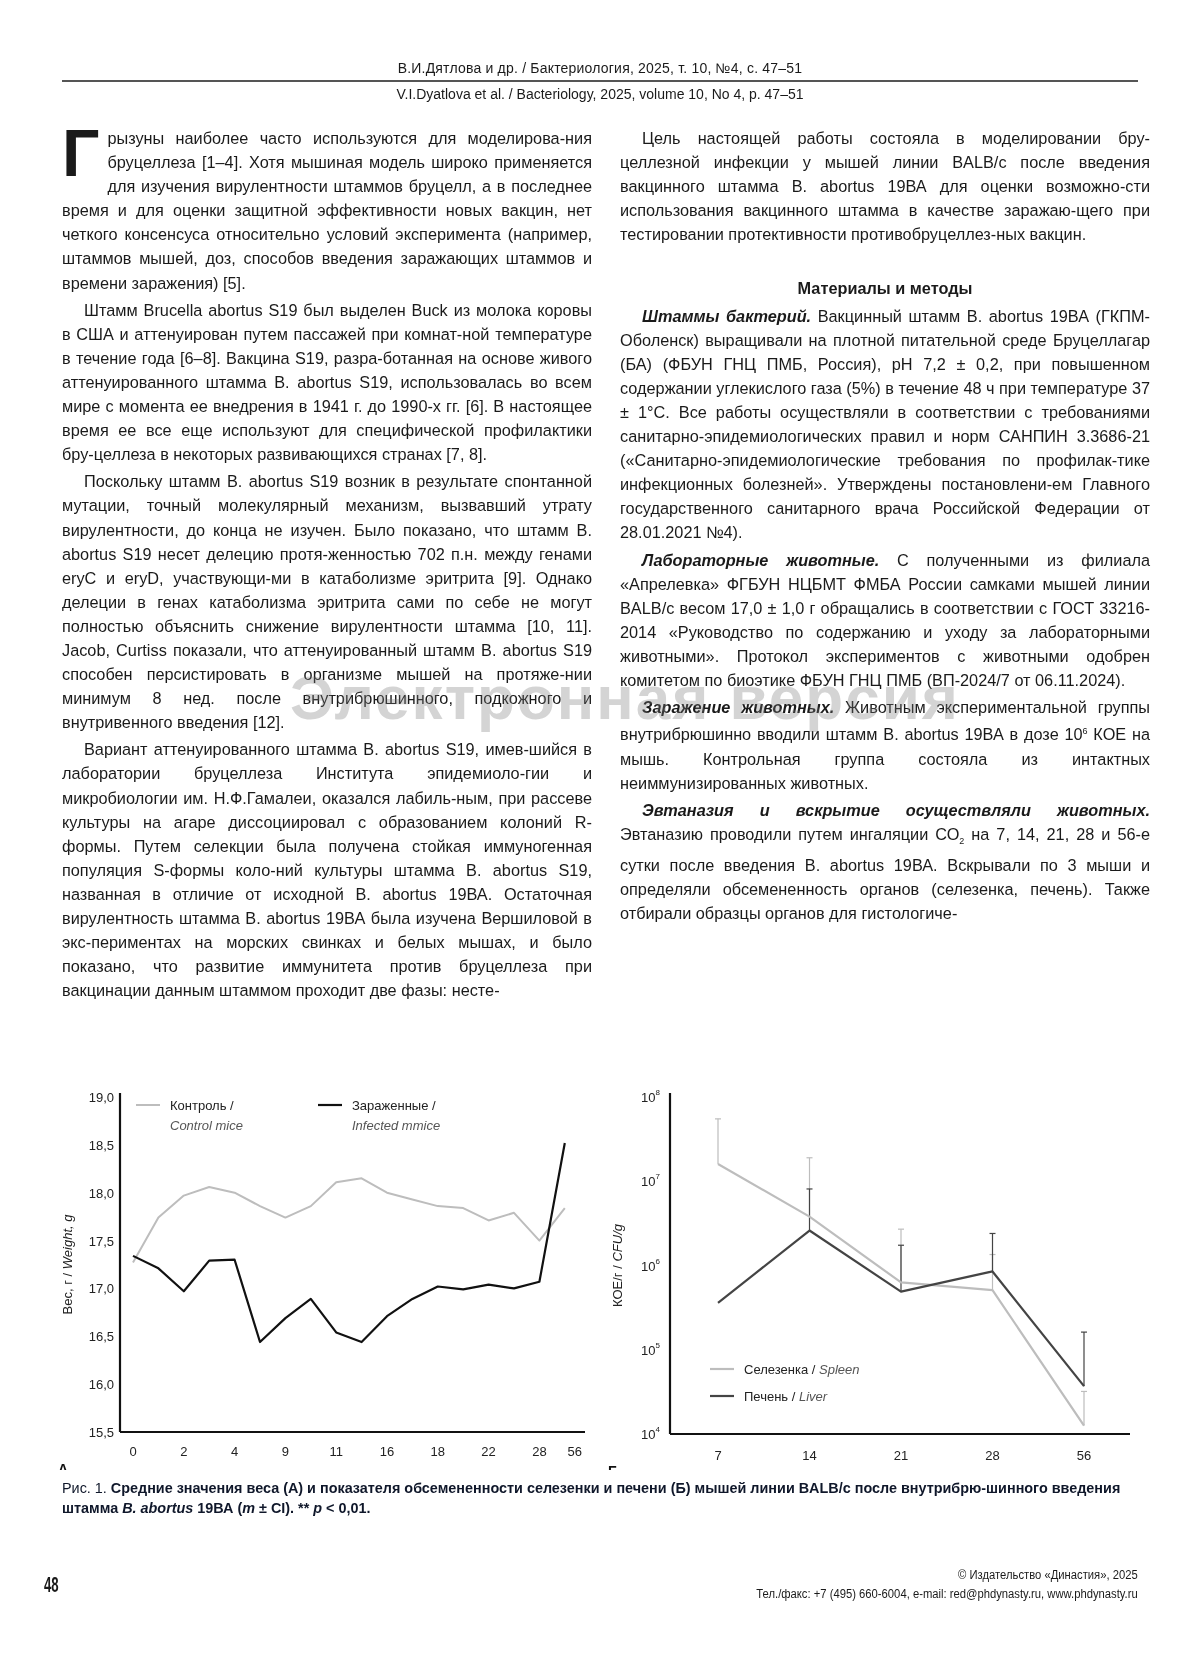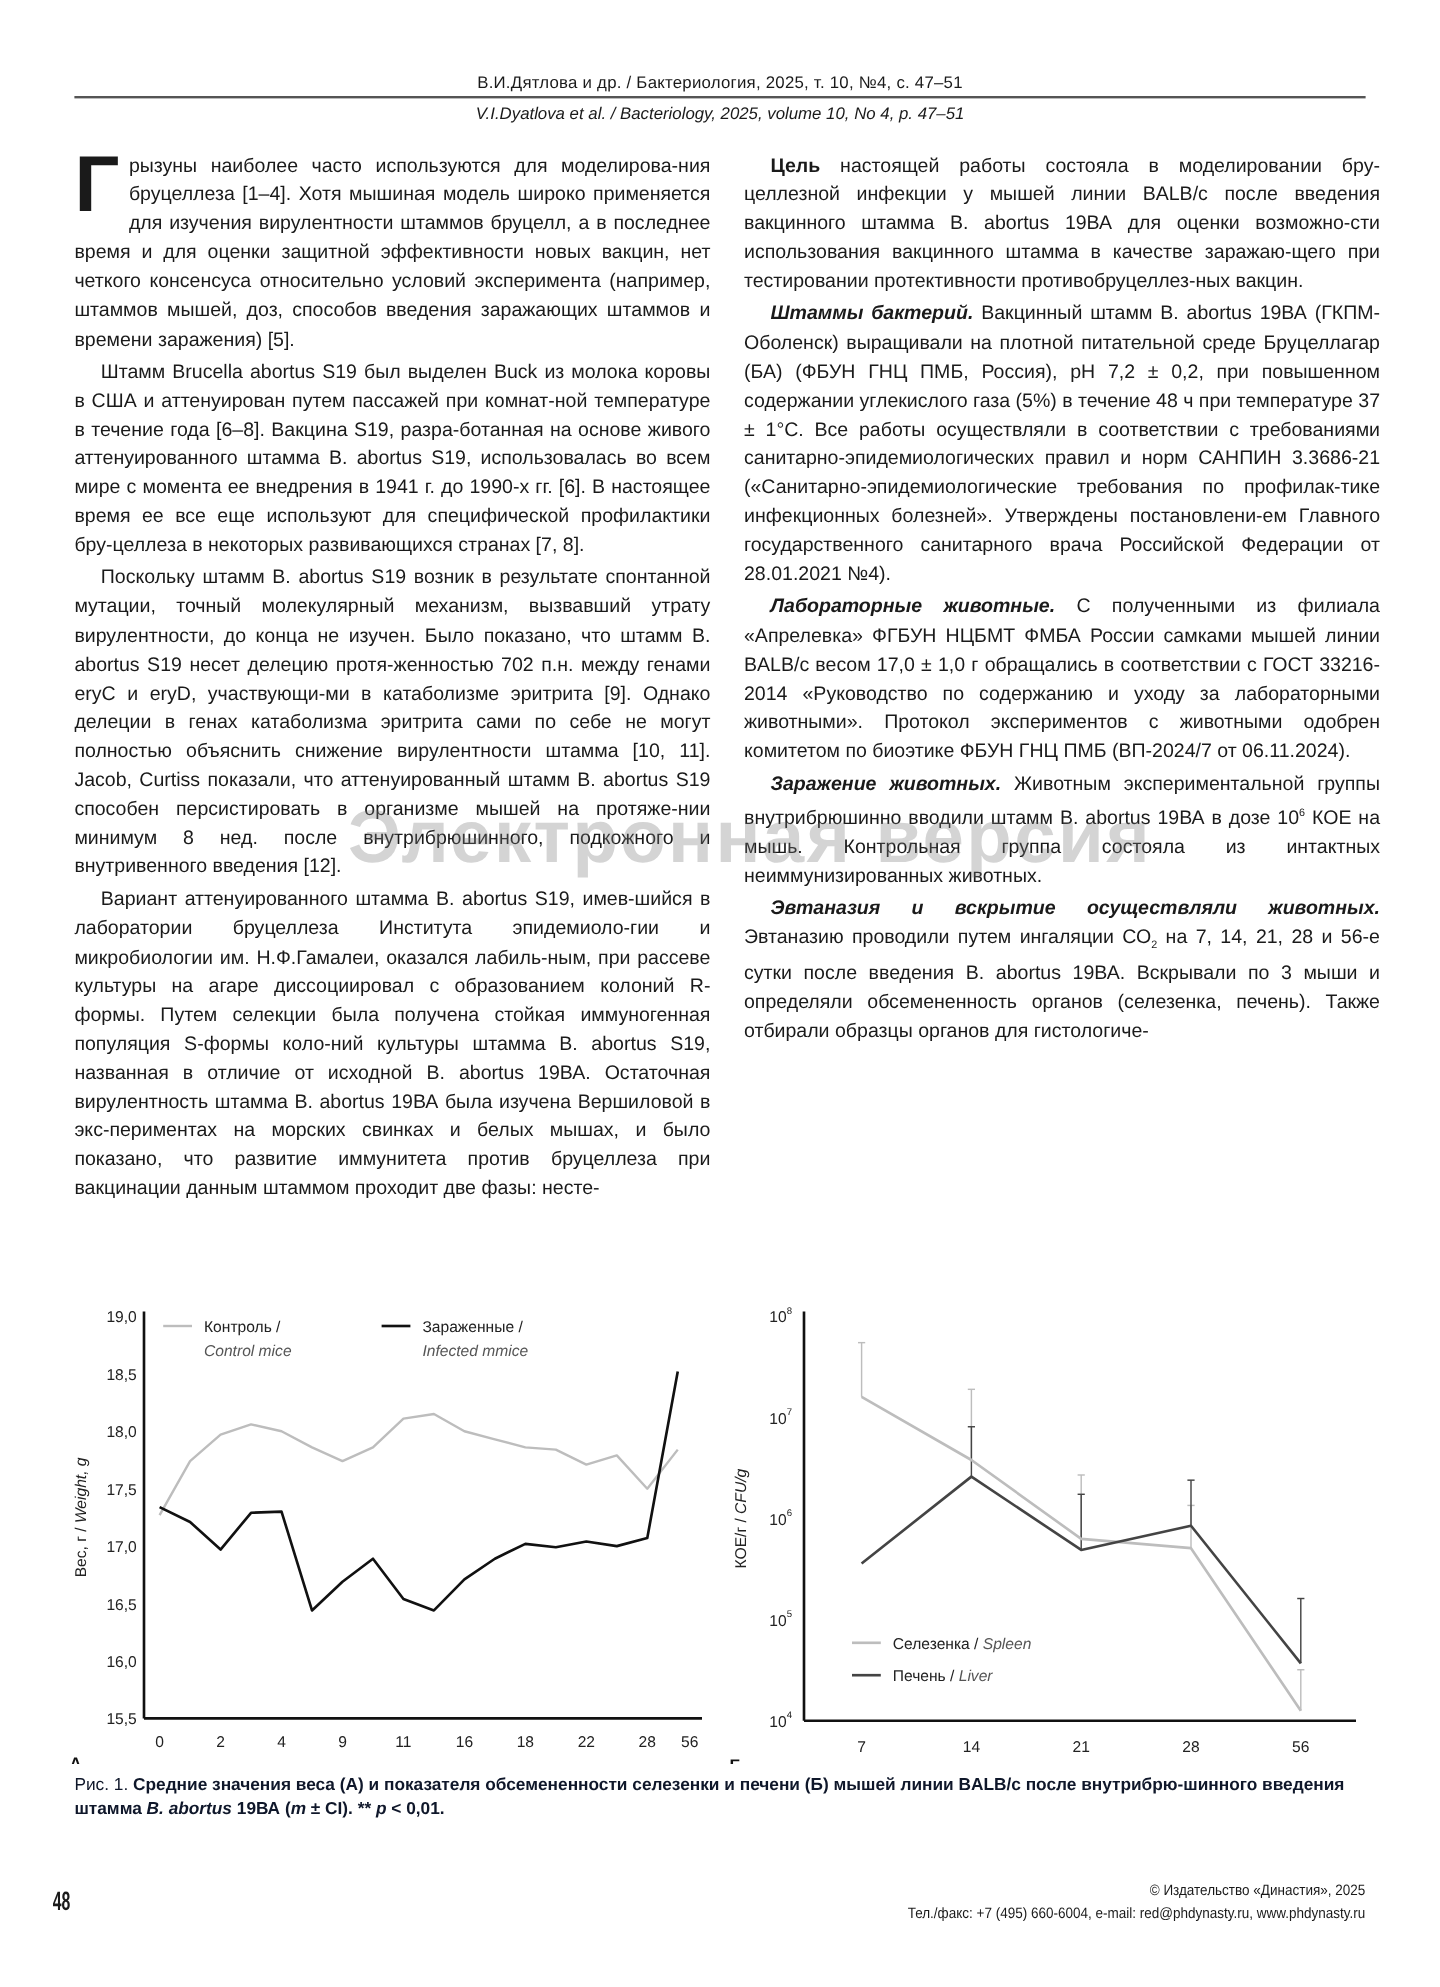--- a/index.html
+++ b/index.html
@@ -1,30 +1,30 @@
 <!DOCTYPE html>
 <html><head>
 <meta charset="utf-8">
 <style>
   * { box-sizing: border-box; margin: 0; padding: 0; }
   body { width: 1200px; height: 1656px; background: #fff; position: relative; font-family: "Liberation Sans", sans-serif; color: #1a1a1a; overflow: hidden; }
   .header { position: absolute; left: 62px; width: 1076px; text-align: center; }
   .header .ru { top: 60px; position: absolute; width: 100%; font-size: 14px; letter-spacing: 0.2px; text-align: center; }
   .header .rule { position: absolute; top: 80px; width: 100%; height: 2px; background: #555; }
-  .header .en { top: 86px; position: absolute; width: 100%; font-size: 14px; font-style: italic; }
+  .header .en { top: 86px; position: absolute; width: 100%; font-size: 14px; }
   .col { position: absolute; top: 126px; width: 530px; font-size: 16.3px; line-height: 24.1px; text-align: justify; hyphens: manual; }
   .col.left { left: 62px; }
   .col.right { left: 620px; }
   .col p { text-indent: 22px; margin-bottom: 3px; }
   .col p.first { text-indent: 0; }
   .dropcap { float: left; font-weight: bold; font-size: 66px; line-height: 50px; margin: 2px 8px 0 0; font-family: "Liberation Sans", sans-serif; }
   .sec-title { text-align: center; font-weight: bold; margin: 30px 0 26px; text-indent: 0 !important; }
   .bi { font-weight: bold; font-style: italic; }
   .i { }
-  .b { font-weight: bold; margin-top: 32px; }
+  .b { font-weight: normal; margin-top: 32px; }
   sup, sub { font-size: 9px; }
   .watermark { position: absolute; left: 290px; top: 662px; font-size: 62px; font-weight: bold; color: rgba(120,120,120,0.32); letter-spacing: 2px; pointer-events: none; white-space: nowrap; text-align: center; }
   .chart { position: absolute; top: 1080px; }
   .chart svg text { font-family: "Liberation Sans", sans-serif; }
   .caption { position: absolute; left: 62px; top: 1478px; width: 1076px; font-size: 14.4px; line-height: 20px; }
   .caption .ru { color: #0f172a; }
   .caption .en { color: #555; font-style: italic; }
   .pagenum { position: absolute; left: 44px; top: 1572px; font-size: 22px; font-weight: bold; transform: scaleX(0.6); transform-origin: left; }
   .footer { position: absolute; right: 62px; top: 1566px; text-align: right; font-size: 12.5px; line-height: 19px; transform: scaleX(0.9); transform-origin: right; }
 </style>
@@ -39,20 +39,21 @@
 
 <div class="col left">
   <p class="first"><span class="dropcap">Г</span><span>рызуны наиболее часто используются для моделирова-ния бруцеллеза [</span><span class="i">1–4</span><span>]. Хотя мышиная модель широко применяется для изучения вирулентности штаммов бруцелл, а в последнее время и для оценки защитной эффективности новых вакцин, нет четкого консенсуса относительно условий эксперимента (например, штаммов мышей, доз, способов введения заражающих штаммов и времени заражения) [5].</span></p>
   <p><span>Штамм </span><span class="i">Brucella abortus</span><span> S19 был выделен Buck из молока коровы в США и аттенуирован путем пассажей при комнат-ной температуре в течение года [6–8]. Вакцина S19, разра-ботанная на основе живого аттенуированного штамма </span><span class="i">B. abortus</span><span> S19, использовалась во всем мире с момента ее внедрения в 1941 г. до 1990-х гг. [6]. В настоящее время ее все еще используют для специфической профилактики бру-целлеза в некоторых развивающихся странах [7, 8].</span></p>
   <p><span>Поскольку штамм </span><span class="i">B. abortus</span><span> S19 возник в результате спонтанной мутации, точный молекулярный механизм, вызвавший утрату вирулентности, до конца не изучен. Было показано, что штамм </span><span class="i">B. abortus</span><span> S19 несет делецию протя-женностью 702 п.н. между генами </span><span class="i">eryC</span><span> и </span><span class="i">eryD</span><span>, участвующи-ми в катаболизме эритрита [9]. Однако делеции в генах катаболизма эритрита сами по себе не могут полностью объяснить снижение вирулентности штамма [10, 11]. Jacob, Curtiss показали, что аттенуированный штамм </span><span class="i">B. abortus</span><span> S19 способен персистировать в организме мышей на протяже-нии минимум 8 нед. после внутрибрюшинного, подкожного и внутривенного введения [12].</span></p>
   <p><span>Вариант аттенуированного штамма </span><span class="i">B. abortus</span><span> S19, имев-шийся в лаборатории бруцеллеза Института эпидемиоло-гии и микробиологии им. Н.Ф.Гамалеи, оказался лабиль-ным, при рассеве культуры на агаре диссоциировал с образованием колоний R-формы. Путем селекции была получена стойкая иммуногенная популяция S-формы коло-ний культуры штамма </span><span class="i">B. abortus</span><span> S19, названная в отличие от исходной </span><span class="i">B. abortus</span><span> 19ВА. Остаточная вирулентность штамма </span><span class="i">B. abortus</span><span> 19ВА была изучена Вершиловой в экс-периментах на морских свинках и белых мышах, и было показано, что развитие иммунитета против бруцеллеза при вакцинации данным штаммом проходит две фазы: несте-</span></p>
 </div>
 
 <div class="col right">
   <p><span class="b">Цель</span><span> настоящей работы состояла в моделировании бру-целлезной инфекции у мышей линии BALB/c после введения вакцинного штамма </span><span class="i">B. abortus</span><span> 19ВА для оценки возможно-сти использования вакцинного штамма в качестве заражаю-щего при тестировании протективности противобруцеллез-ных вакцин.</span></p>
+  <p class="sec-title">Материалы и методы</p>
   <p><span class="bi">Штаммы бактерий.</span><span> Вакцинный штамм </span><span class="i">B. abortus</span><span> 19ВА (ГКПМ-Оболенск) выращивали на плотной питательной среде Бруцеллагар (БА) (ФБУН ГНЦ ПМБ, Россия), pH 7,2 ± 0,2, при повышенном содержании углекислого газа (5%) в течение 48 ч при температуре 37 ± 1°С. Все работы осуществляли в соответствии с требованиями санитарно-эпидемиологических правил и норм САНПИН 3.3686-21 («Санитарно-эпидемиологические требования по профилак-тике инфекционных болезней». Утверждены постановлени-ем Главного государственного санитарного врача Российской Федерации от 28.01.2021 №4).</span></p>
   <p><span class="bi">Лабораторные животные.</span><span> С полученными из филиала «Апрелевка» ФГБУН НЦБМТ ФМБА России самками мышей линии BALB/c весом 17,0 ± 1,0 г обращались в соответствии с ГОСТ 33216-2014 «Руководство по содержанию и уходу за лабораторными животными». Протокол экспериментов с животными одобрен комитетом по биоэтике ФБУН ГНЦ ПМБ (ВП-2024/7 от 06.11.2024).</span></p>
   <p><span class="bi">Заражение животных.</span><span> Животным экспериментальной группы внутрибрюшинно вводили штамм </span><span class="i">B. abortus</span><span> 19ВА в дозе 10</span><sup>6</sup><span> КОЕ на мышь. Контрольная группа состояла из интактных неиммунизированных животных.</span></p>
   <p><span class="bi">Эвтаназия и вскрытие осуществляли животных.</span><span> Эвтаназию проводили путем ингаляции СО</span><sub>2</sub><span> на 7, 14, 21, 28 и 56-е сутки после введения </span><span class="i">B. abortus</span><span> 19ВА. Вскрывали по 3 мыши и определяли обсемененность органов (селезенка, печень). Также отбирали образцы органов для гистологиче-</span></p>
 </div>
 
 <div class="watermark">Электронная версия</div>
 
 <div class="chart" style="left:50px;">
   <svg id="chartA" width="550" height="390" viewBox="0 0 550 390">

